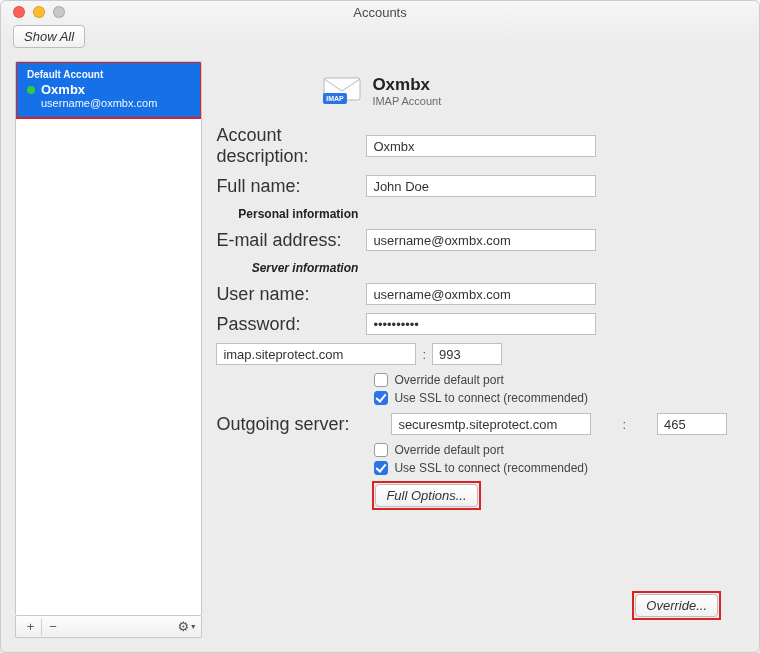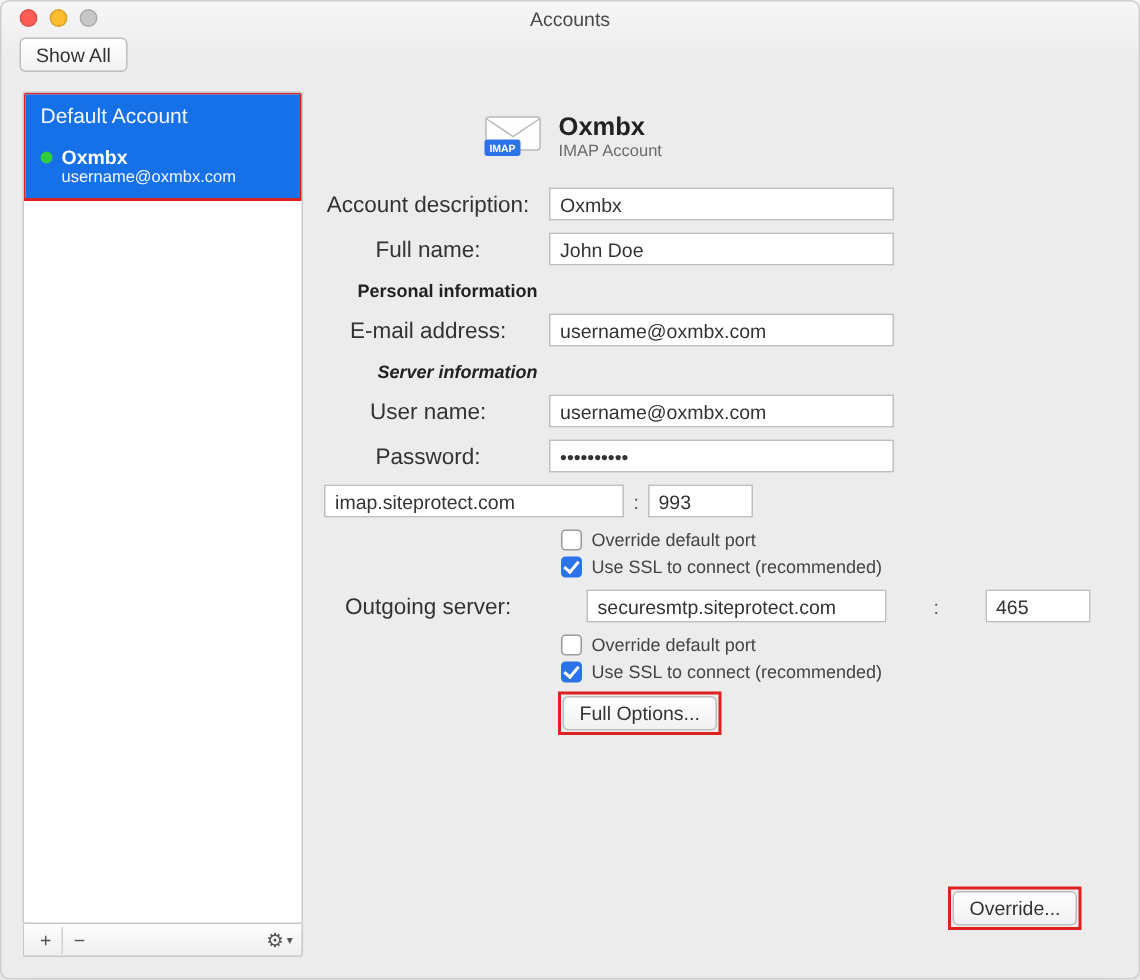--- a/index.html
+++ b/index.html
@@ -43,20 +43,21 @@
     
     .toolbar { height: 30px; display: flex; align-items: center; padding: 2px 8px 6px 12px; }
     .btn {
       background: linear-gradient(#ffffff,#f1f1f1);
       border: 1px solid #bdbdbd;
       border-radius: 4px;
       padding: 3px 10px;
       font-size: 13px;
       color: #333;
       cursor: default;
+      font-style: italic;
     }
     
     .content {
       flex: 1;
       display: flex;
       padding: 8px 14px 14px 14px;
       gap: 10px;
     }
     
     .sidebar-wrap { width: 190px; display: flex; flex-direction: column; }
@@ -71,21 +72,21 @@
     }
     .sidebar .acct {
       border: 2px solid #d22; 
       margin: -1px;
     }
     .acct-inner {
       background: #1670e8;
       color: #fff;
       padding: 6px 8px 8px 10px;
     }
-    .acct-head { font-size: 14px; font-weight: 400; opacity: 0.95; margin-bottom: 12px; }
+    .acct-head { font-size: 10px; font-weight: 700; opacity: 0.95; margin-bottom: 2px; }
     .acct-name-row { display: flex; align-items: center; gap: 6px; }
     .status-dot { width: 8px; height: 8px; background: #2ecc40; border-radius: 50%; flex: 0 0 auto; }
     .acct-name { font-weight: 700; font-size: 13px; }
     .acct-sub { font-size: 11px; padding-left: 14px; opacity: 0.95; }
     .sidebar-footer {
       height: 22px;
       border: 1px solid #c8c8c8;
       border-top: none;
       background: linear-gradient(#fdfdfd,#efefef);
       display: flex;
@@ -112,21 +113,21 @@
     .panel-inner { padding: 14px 18px 10px 4px; }
     .hdr { display: flex; align-items: flex-start; gap: 10px; margin: 0 0 18px 106px; }
     .mail-icon {
       width: 40px; height: 30px; position: relative;
     }
     .mail-icon svg { width: 40px; height: 30px; }
     .hdr-text .big { font-size: 17px; font-weight: 700; color: #222; }
     .hdr-text .small { font-size: 11px; color: #6b6b6b; }
     .form { }
     .row { display: flex; align-items: center; margin-bottom: 8px; }
-    .lbl { width: 150px; text-align: center; padding-right: 12px; color: #333; font-size: 15px; }
+    .lbl { width: 150px; text-align: left; padding-right: 12px; color: #333; font-size: 18px; }
     .section-lbl { width: 150px; text-align: right; padding-right: 8px; font-weight: 700; font-size: 12px; color: #222; }
     input[type="text"], input[type="password"] {
       height: 22px;
       border: 1px solid #bfbfbf;
       background: #fff;
       padding: 2px 6px;
       font-size: 13px;
       color: #333;
       outline: none;
     }

